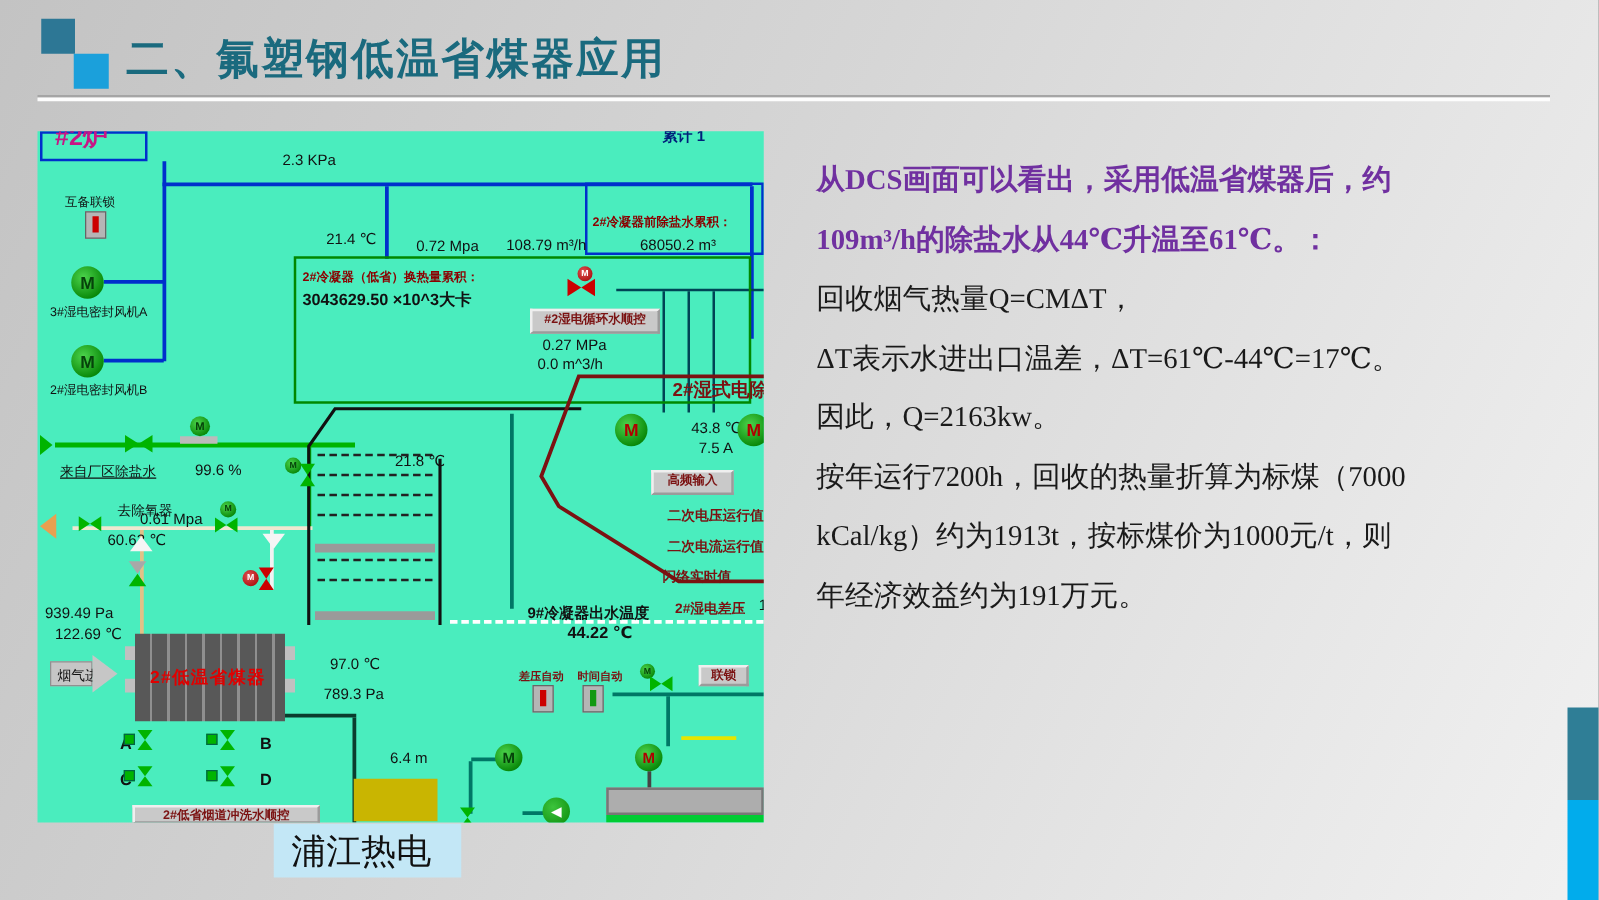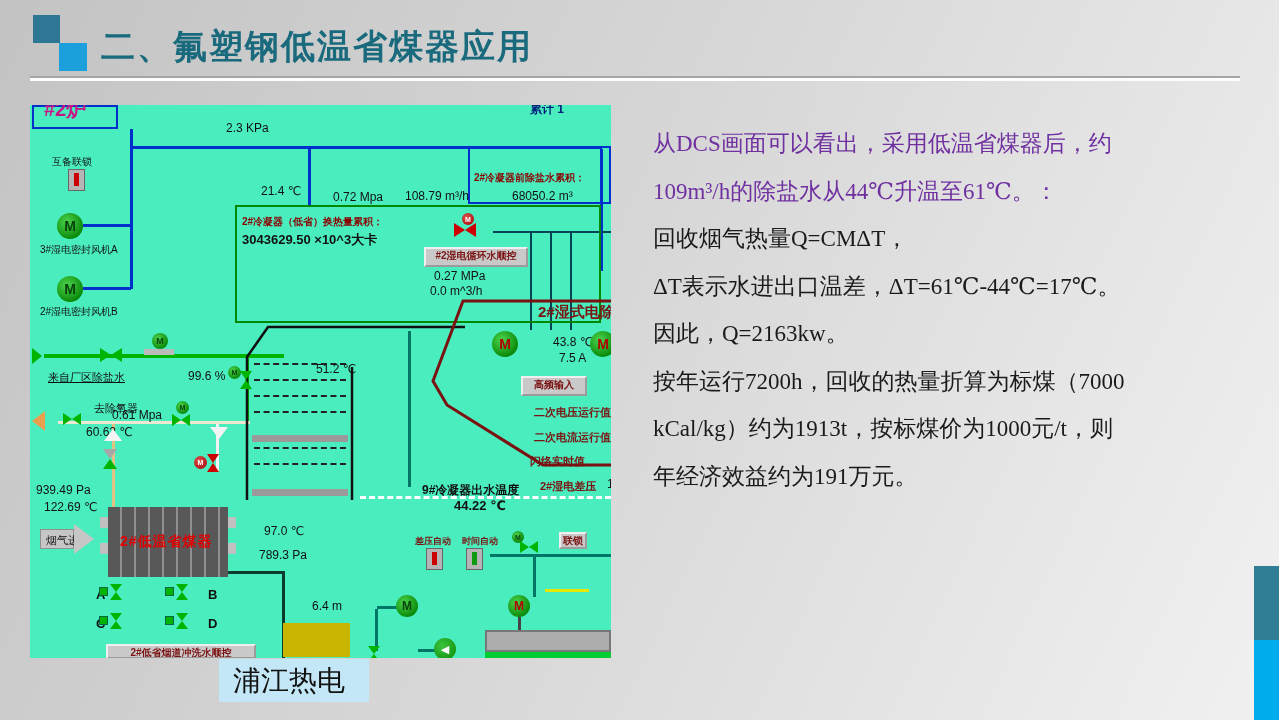--- a/index.html
+++ b/index.html
@@ -9,21 +9,21 @@
   
   .sq{position:absolute;}
   .title{position:absolute;left:101px;top:24px;font-size:34px;font-weight:bold;
          letter-spacing:2px;color:#1A6A7E;white-space:nowrap;}
   .divider{position:absolute;left:30px;top:76px;width:1210px;height:2px;background:#A5A5A5;}
   .divider2{position:absolute;left:30px;top:78px;width:1210px;height:3px;background:#FDFDFD;}
   
   .body-text{position:absolute;left:653px;top:120px;width:600px;
              font-family:"Liberation Serif","DejaVu Serif",serif;font-size:23px;color:#1a1a1a;}
   .bline{height:47.5px;line-height:47.5px;white-space:nowrap;}
-  .bline.purple{color:#7030A0;}
+  .bline.purple{color:#7030A0;font-weight:bold;}
   
   .caption{position:absolute;left:219px;top:659px;width:150px;height:43px;background:#C3E7F6;
            font-size:28px;color:#111;line-height:43px;padding-left:14px;box-sizing:border-box;}
   
   .bar{position:absolute;width:25px;}
   
   .dcs{position:absolute;left:30px;top:105px;width:581px;height:553px;background:#4AEDBE;overflow:hidden;}
   .dcs *{box-sizing:border-box;}
   .pipe{position:absolute;z-index:1;}
   .bx{position:absolute;z-index:2;background:transparent;}
@@ -162,44 +162,44 @@
       <div class="dlb val" style="position: absolute; left: 404px; top: 164px;">0.27 MPa</div>
       <div class="dlb val" style="position: absolute; left: 400px; top: 179px;">0.0 m^3/h</div>
       <div class="dlb esp-title" style="position: absolute; left: 508px; top: 198px;">2#湿式电除尘</div>
       <div class="dlb val" style="position: absolute; left: 523px; top: 230px;">43.8 ℃</div>
       <div class="dlb val" style="position: absolute; left: 529px; top: 246px;">7.5 A</div>
       <div class="dlb dr2" style="position: absolute; left: 504px; top: 300px;">二次电压运行值</div>
       <div class="dlb dr2" style="position: absolute; left: 504px; top: 325px;">二次电流运行值</div>
       <div class="dlb dr2" style="position: absolute; left: 500px; top: 349px;">闪络实时值</div>
       <div class="dlb dr2" style="position: absolute; left: 510px; top: 374px;">2#湿电差压</div>
       <div class="dlb val" style="position: absolute; left: 577px; top: 372px;">1</div>
-      <div class="dlb val" style="position: absolute; left: 286px; top: 257px;">51.2 ℃</div>
+      <div class="dlb val" style="position: absolute; left: 286px; top: 257px;">21.8 ℃</div>
       <div class="dlb lbl" style="position: absolute; left: 18px; top: 265px; text-decoration: underline;">来自厂区除盐水</div>
-      <div class="dlb val" style="position: absolute; left: 126px; top: 264px; margin-left: 32px;">99.6 %</div>
+      <div class="dlb val" style="position: absolute; left: 126px; top: 264px;">99.6 %</div>
       <div class="dlb lbl" style="position: absolute; left: 16px; top: 296px; margin-left: 48px;">去除氧器</div>
       <div class="dlb val" style="position: absolute; left: 82px; top: 303px;">0.61 Mpa</div>
       <div class="dlb val" style="position: absolute; left: 56px; top: 320px;">60.62 ℃</div>
       <div class="dlb val" style="position: absolute; left: 6px; top: 378px;">939.49 Pa</div>
       <div class="dlb val" style="position: absolute; left: 14px; top: 395px;">122.69 ℃</div>
       <div class="dlb lbl" style="position: absolute; left: 16px; top: 428px;">烟气进</div>
       <div class="dlb eco" style="position: absolute; left: 90px; top: 428px;">2#低温省煤器</div>
       <div class="dlb val" style="position: absolute; left: 234px; top: 419px;">97.0 ℃</div>
       <div class="dlb val" style="position: absolute; left: 229px; top: 443px;">789.3 Pa</div>
       <div class="dlb val-lg" style="position: absolute; left: 66px; top: 482px;">A</div>
       <div class="dlb val-lg" style="position: absolute; left: 178px; top: 482px;">B</div>
       <div class="dlb val-lg" style="position: absolute; left: 66px; top: 511px;">C</div>
       <div class="dlb val-lg" style="position: absolute; left: 178px; top: 511px;">D</div>
       <div class="dlb lbl-b" style="position: absolute; left: 392px; top: 377px;">9#冷凝器出水温度</div>
       <div class="dlb val-lg" style="position: absolute; left: 424px; top: 393px;">44.22 ℃</div>
       <div class="dlb dr2s" style="position: absolute; left: 385px; top: 430px;">差压自动</div>
       <div class="dlb dr2s" style="position: absolute; left: 432px; top: 430px;">时间自动</div>
       <div class="dlb val" style="position: absolute; left: 282px; top: 494px;">6.4 m</div>
       <div class="btn3d" style="position: absolute; left: 394px; top: 142px; width: 104px; height: 20px;">#2湿电循环水顺控</div>
       <div class="btn3d" style="position: absolute; left: 491px; top: 271px; width: 66px; height: 20px;">高频输入</div>
-      <div class="btn3d" style="position: absolute; left: 529px; top: 427px; width: 28px; height: 17px;">联锁</div>
+      <div class="btn3d" style="position: absolute; left: 529px; top: 427px; width: 40px; height: 17px;">联锁</div>
       <div class="btn3d" style="position: absolute; left: 76px; top: 539px; width: 150px; height: 15px;">2#低省烟道冲洗水顺控</div>
       <div class="motor" style="position: absolute; left: 27px; top: 108px; width: 26px; height: 26px; font-size: 14px; color: rgb(6, 66, 10);">M</div>
       <div class="motor" style="position: absolute; left: 27px; top: 171px; width: 26px; height: 26px; font-size: 14px; color: rgb(6, 66, 10);">M</div>
       <div class="motor" style="position: absolute; left: 462px; top: 226px; width: 26px; height: 26px; font-size: 14px; color: rgb(176, 0, 0);">M</div>
       <div class="motor" style="position: absolute; left: 560px; top: 226px; width: 26px; height: 26px; font-size: 14px; color: rgb(176, 0, 0);">M</div>
       <div class="motor" style="position: absolute; left: 366px; top: 490px; width: 22px; height: 22px; font-size: 12px; color: rgb(6, 66, 10);">M</div>
       <div class="motor" style="position: absolute; left: 478px; top: 490px; width: 22px; height: 22px; font-size: 12px; color: rgb(176, 0, 0);">M</div>
       <div class="motor" style="position: absolute; left: 122px; top: 228px; width: 16px; height: 16px; font-size: 9px; color: rgb(6, 66, 10);">M</div>
       <div class="motor" style="position: absolute; left: 198px; top: 261px; width: 13px; height: 13px; font-size: 7px; color: rgb(6, 66, 10);">M</div>
       <div class="motor" style="position: absolute; left: 146px; top: 296px; width: 13px; height: 13px; font-size: 7px; color: rgb(6, 66, 10);">M</div>

